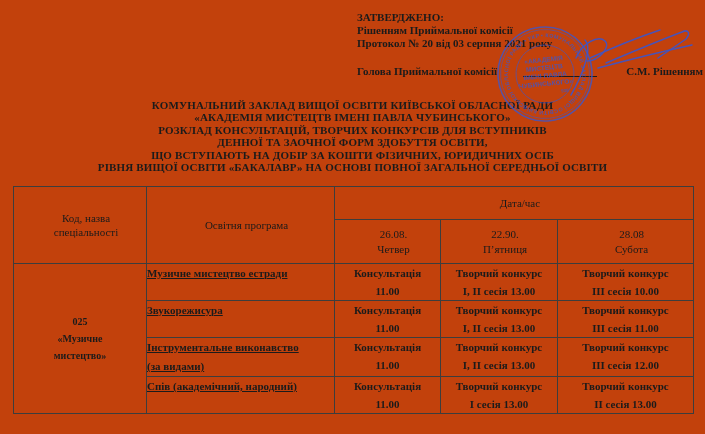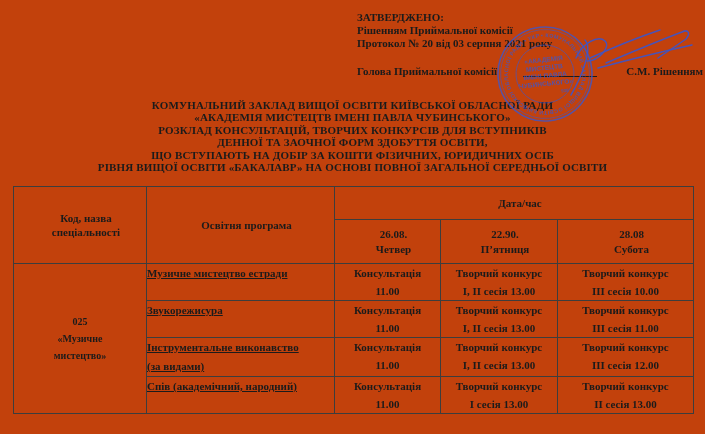--- a/index.html
+++ b/index.html
@@ -33,21 +33,21 @@
     line-height:12.4px; letter-spacing:0.15px;
   }
 
   
   table.sched {
     position:absolute; left:13px; top:186px;
     border-collapse:collapse; table-layout:fixed;
     font-weight:bold; font-size:11px;
   }
   .sched th, .sched td { border:1px solid #3d3d3d; padding:0; overflow:hidden; }
-  .sched th { font-weight:bold;padding-left:12px; }
+  .sched th { font-weight:normal;padding-left:12px; }
   .h-group { height:33px; text-align:center; }
   .h-date  { height:44px; text-align:center; line-height:15px; }
   .h-spec  { text-align:center; line-height:14px; }
   .h-spec .wrapbox { max-width:86px; margin:0 auto; }
   .body-row { height:37px; }
   .spec-cell { text-align:center; vertical-align:middle; font-size:10px; line-height:17px; }
   .prog-cell { text-align:left; vertical-align:top; padding:5px 4px 0 8px; line-height:19px;text-decoration:underline; }
   .prog-cell div { min-height:0; }
   .sess-cell { text-align:center; vertical-align:top; padding-top:2px; line-height:18px;margin-left:36px; }
 

